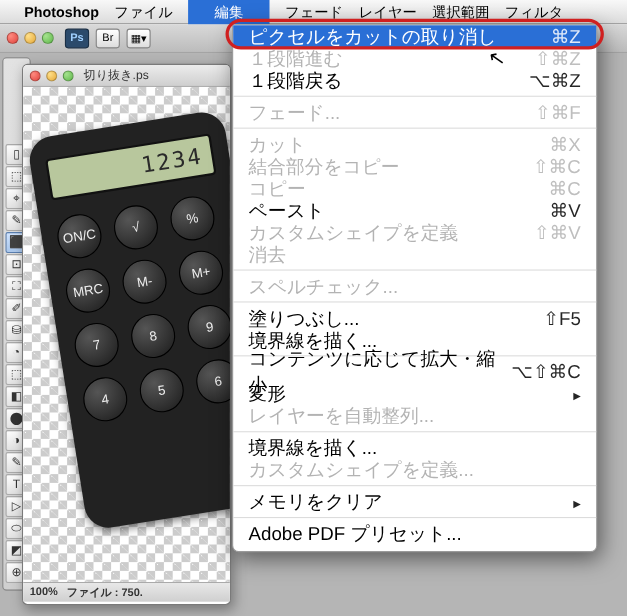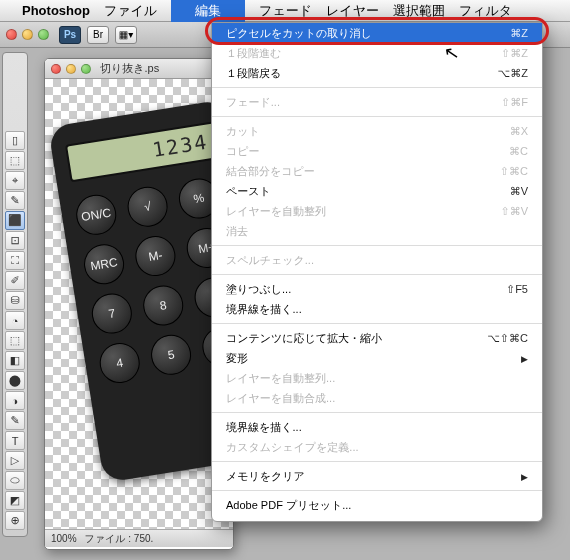--- a/index.html
+++ b/index.html
@@ -24,34 +24,34 @@
 
 
 .workspace { position:absolute; top:48px; left:0; right:0; bottom:0; background:#b5b5b5; }
 
 
 .toolbox { position:absolute; left:2px; top:4px; width:26px; background:linear-gradient(#e2e2e2,#cfcfcf); border:1px solid #8a8a8a; border-radius:4px; padding:78px 2px 6px 2px; display:flex; flex-direction:column; gap:1px; }
 .tool { width:20px; height:19px; border:1px solid #aaa; border-radius:2px; background:linear-gradient(#fdfdfd,#e2e2e2); display:flex; align-items:center; justify-content:center; font-size:11px; color:#333; }
 .tool.sel { background:linear-gradient(#d0e4ff,#a8c6ec); border-color:#5a7fb0;}
 
 
-.docwin { position:absolute; left:44px; top:10px; width:190px; height:492px; background:#fff; border:1px solid #7a7a7a; border-radius:5px; box-shadow:2px 4px 12px rgba(0,0,0,.35); overflow:hidden;}
+.docwin { position:absolute; left:20px; top:10px; width:190px; height:492px; background:#fff; border:1px solid #7a7a7a; border-radius:5px; box-shadow:2px 4px 12px rgba(0,0,0,.35); overflow:hidden;}
 .doc-title { height:20px; background:linear-gradient(#ececec,#cfcfcf); border-bottom:1px solid #999; display:flex; align-items:center; padding:0 6px; gap:5px; font-size:11px; color:#333;}
 .doc-title .traffic .tl{width:10px;height:10px;}
 .canvas { position:relative; height:450px; background-image:linear-gradient(45deg,#ccc 25%,transparent 25%,transparent 75%,#ccc 75%),linear-gradient(45deg,#ccc 25%,transparent 25%,transparent 75%,#ccc 75%); background-size:16px 16px; background-position:0 0,8px 8px; background-color:#fff;}
 .calc { position:absolute; left:30px; top:32px; width:180px; height:360px; background:#222; border-radius:22px; transform:rotate(-9deg); box-shadow:0 3px 8px rgba(0,0,0,.5); padding:20px 14px;}
 .calc-display{background:#b8c79d;border-radius:4px;height:38px;margin-bottom:16px;display:flex;align-items:center;justify-content:flex-end;padding:0 8px;font-family:monospace;font-size:20px;color:#2a2a2a;letter-spacing:2px;border:2px solid #111;}
 .calc-row{display:flex;gap:12px;margin-bottom:10px;}
 .ckey{width:40px;height:40px;border-radius:50%;background:radial-gradient(circle at 35% 30%,#555,#1a1a1a);border:1px solid #000;color:#eee;display:flex;align-items:center;justify-content:center;font-size:12px;}
-.doc-status{height:18px;background:linear-gradient(#e8e8e8,#cfcfcf);border-top:1px solid #aaa;display:flex;align-items:center;font-size:10px;padding:0 6px;gap:8px;color:#333;}
+.doc-status{height:18px;background:linear-gradient(#e8e8e8,#cfcfcf);border-top:1px solid #aaa;display:flex;align-items:center;font-size:10px;padding:0 6px;gap:8px;color:#333;font-weight:bold;}
 
 
 .menu { position:absolute; left:211px; top:22px; width:332px; background:#fff; border:1px solid #9a9a9a; border-radius:0 0 6px 6px; box-shadow:3px 6px 20px rgba(0,0,0,.5); padding-bottom:6px; z-index:50;}
 .callout-ring{position:absolute;left:205px;top:17px;width:344px;height:28px;border:3px solid #d02020;border-radius:14px;z-index:60;pointer-events:none;}
-.menu-item{height:20px;display:flex;align-items:center;justify-content:space-between;padding:0 14px;font-size:11px;color:#000;}
+.menu-item{height:20px;display:flex;align-items:center;justify-content:space-between;padding:0 14px;font-size:17px;color:#000;}
 .menu-item.hl{background:#2a6fd6;color:#fff;}
 .menu-item.dis{color:#b3b3b3;}
 .menu-item .sc{color:inherit;opacity:.85;}
 .menu-sep{height:1px;background:#dcdcdc;margin:4px 0;}
 .menu-item .arrow::after{content:"▶";font-size:9px;margin-left:6px;}
 .cursor{position:absolute;left:444px;top:42px;font-size:18px;z-index:70;transform:rotate(-10deg);}
 </style>
 </head>
 <body>
 
@@ -161,33 +161,33 @@
     <div class="menu-item dis">
       <span>フェード...</span>
       <span class="sc">⇧⌘F</span>
     </div>
     <div class="menu-sep"></div>
     <div class="menu-item dis">
       <span>カット</span>
       <span class="sc">⌘X</span>
     </div>
     <div class="menu-item dis">
+      <span>結合部分をコピー</span>
+      <span class="sc">⇧⌘C</span>
+    </div>
+    <div class="menu-item dis">
       <span>コピー</span>
       <span class="sc">⌘C</span>
     </div>
-    <div class="menu-item dis">
-      <span>結合部分をコピー</span>
-      <span class="sc">⇧⌘C</span>
-    </div>
     <div class="menu-item">
       <span>ペースト</span>
       <span class="sc">⌘V</span>
     </div>
     <div class="menu-item dis">
-      <span>レイヤーを自動整列</span>
+      <span>カスタムシェイプを定義</span>
       <span class="sc">⇧⌘V</span>
     </div>
     <div class="menu-item dis">
       <span>消去</span>
       <span class="sc"></span>
     </div>
     <div class="menu-sep"></div>
     <div class="menu-item dis">
       <span>スペルチェック...</span>
       <span class="sc"></span>
@@ -207,24 +207,20 @@
       <span class="sc">⌥⇧⌘C</span>
     </div>
     <div class="menu-item">
       <span>変形</span>
       <span class="sc arrow"></span>
     </div>
     <div class="menu-item dis">
       <span>レイヤーを自動整列...</span>
       <span class="sc"></span>
     </div>
-    <div class="menu-item dis">
-      <span>レイヤーを自動合成...</span>
-      <span class="sc"></span>
-    </div>
     <div class="menu-sep"></div>
     <div class="menu-item">
       <span>境界線を描く...</span>
       <span class="sc"></span>
     </div>
     <div class="menu-item dis">
       <span>カスタムシェイプを定義...</span>
       <span class="sc"></span>
     </div>
     <div class="menu-sep"></div>

